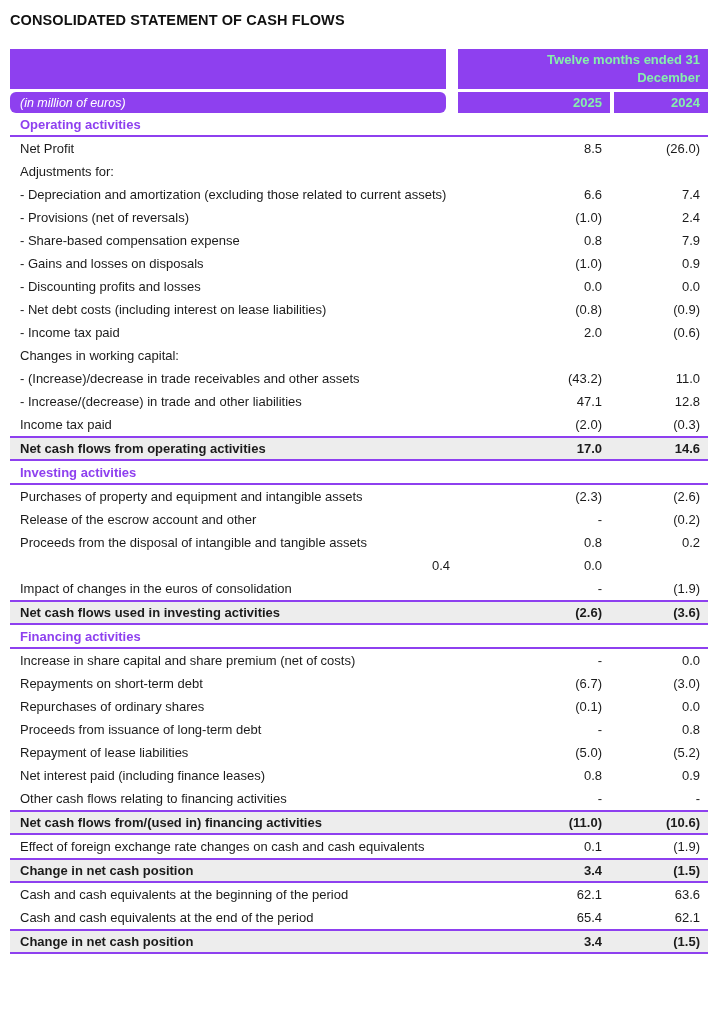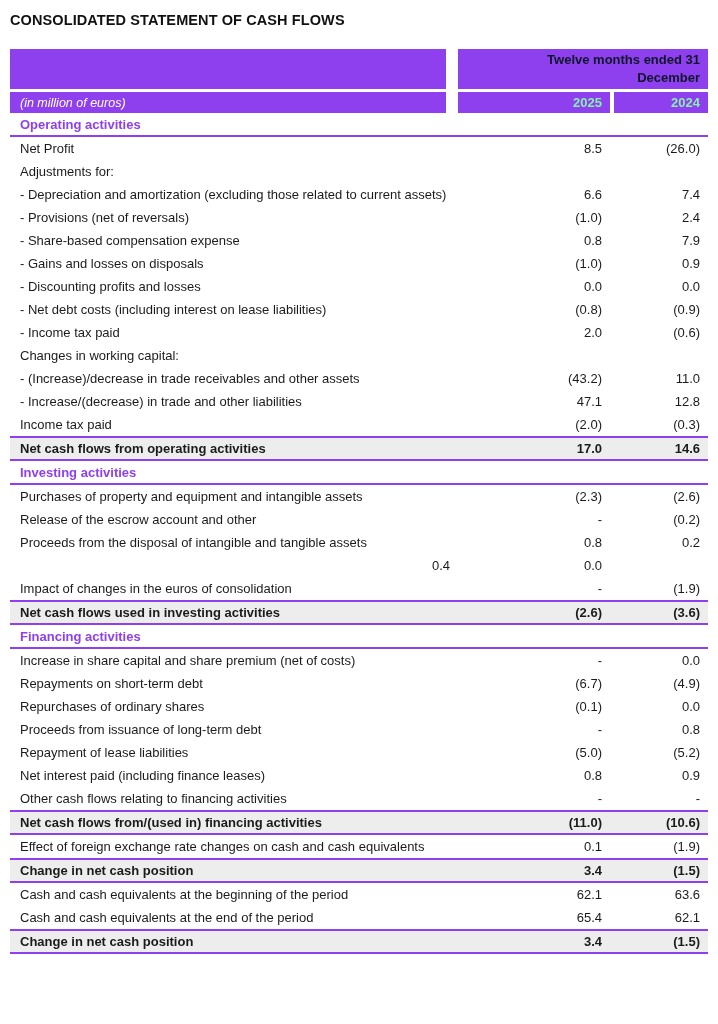--- a/index.html
+++ b/index.html
@@ -22,21 +22,21 @@
 
   
   .head-row1 {
     display: grid;
     grid-template-columns: 436px 12px 250px;
     margin-bottom: 3px;
   }
   .head-row1 .cell { background: var(--purple); min-height: 40px; }
   .head-row1 .gap { background: #ffffff; }
   .h1-span {
-    color: #0f172a;
+    color: #86efac;
     font-weight: 700;
     font-size: 13px;
     line-height: 18px;
     text-align: right;
     padding: 2px 8px;
     white-space: pre-line;
     display: flex;
     flex-direction: column;
     justify-content: center;
     align-items: flex-end;
@@ -50,20 +50,21 @@
     min-height: 21px;
     display: flex;
     align-items: center;
   }
   .head-row2 .gap { background: #ffffff; }
   .h2-unit {
     color: #ffffff;
     font-style: italic;
     font-size: 12.5px;
     padding-left: 10px;
+    border-radius: 6px;
   }
   .h2-year {
     color: #86efac;
     font-weight: 700;
     font-size: 13px;
     justify-content: flex-end;
     padding-right: 8px;
   }
 
   
@@ -222,21 +223,21 @@
         </div>
         <div class="section-row">Financing activities</div>
         <div class="row">
           <div class="c-label">Increase in share capital and share premium (net of costs)</div>
           <div class="c-num">-</div>
           <div class="c-num">0.0</div>
         </div>
         <div class="row">
           <div class="c-label">Repayments on short-term debt</div>
           <div class="c-num">(6.7)</div>
-          <div class="c-num">(4.9)</div>
+          <div class="c-num">(3.0)</div>
         </div>
         <div class="row">
           <div class="c-label">Repurchases of ordinary shares</div>
           <div class="c-num">(0.1)</div>
           <div class="c-num">0.0</div>
         </div>
         <div class="row">
           <div class="c-label">Proceeds from issuance of long-term debt</div>
           <div class="c-num">-</div>
           <div class="c-num">0.8</div>

